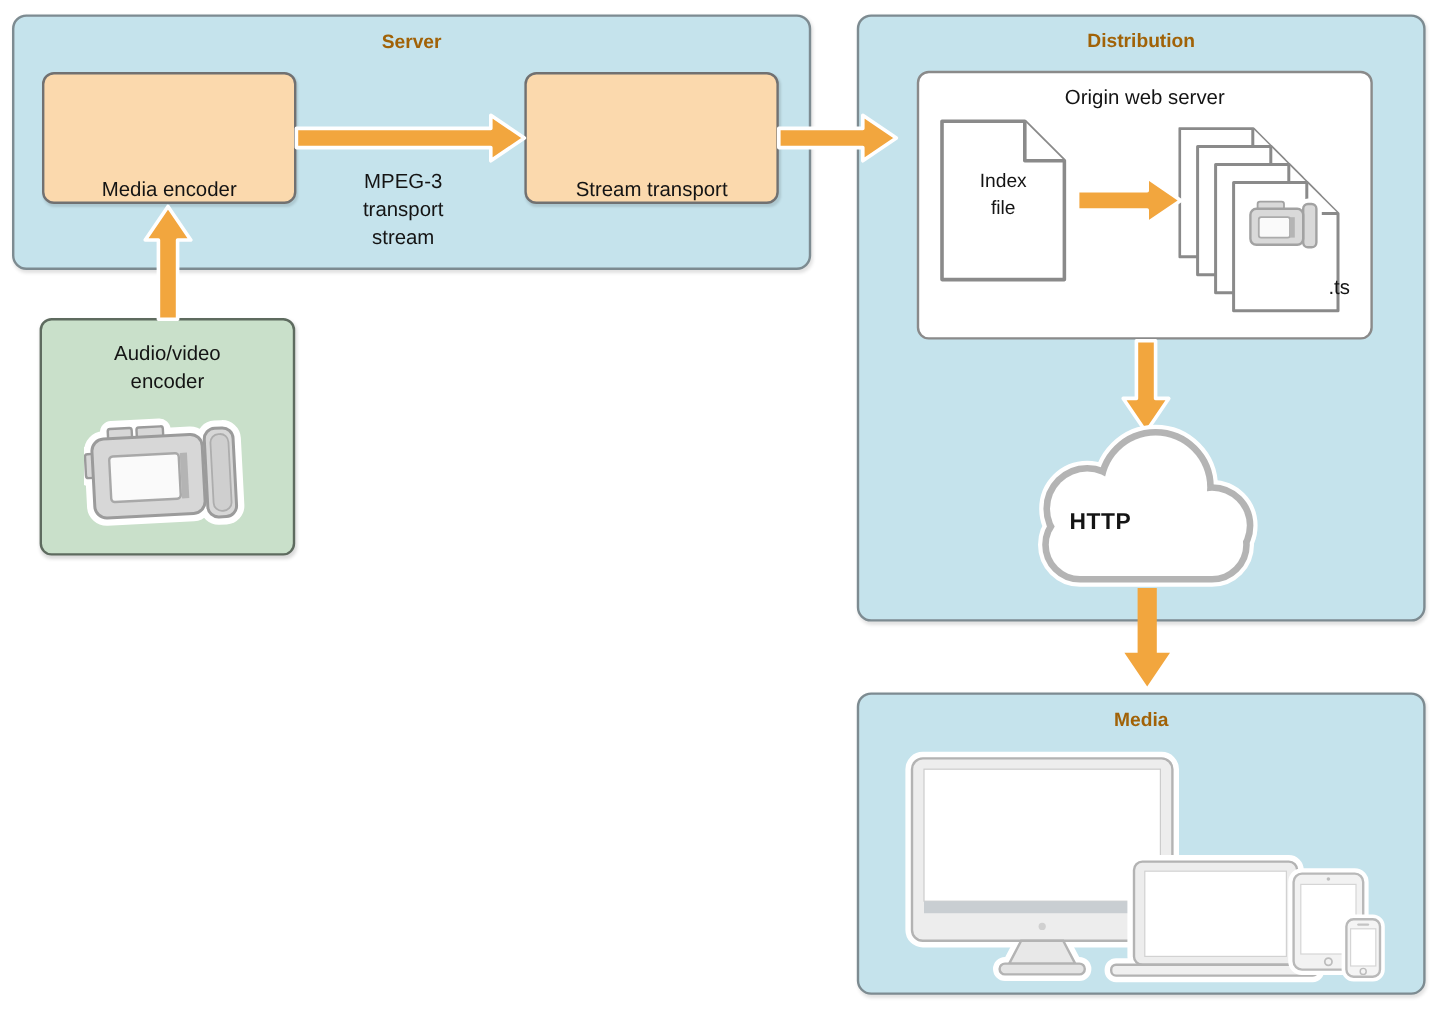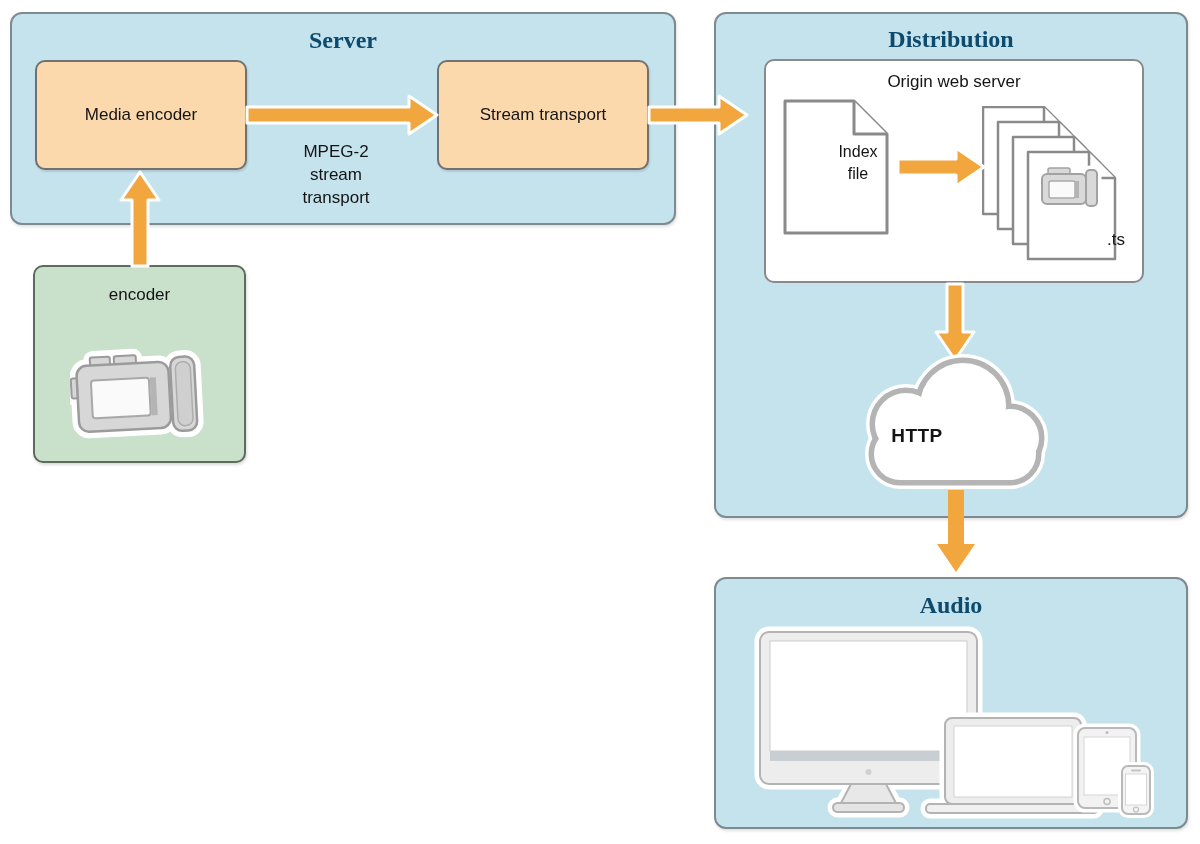--- a/index.html
+++ b/index.html
@@ -7,40 +7,40 @@
     position:relative;width:1200px;height:844px;overflow:hidden;
     font-family:"Liberation Sans",sans-serif;color:#141414;
     background:#ffffff;
   }
   .panel{
     position:absolute;background:#c5e3ec;border:2px solid #7d8b91;
     border-radius:12px;box-sizing:border-box;z-index:1;
     box-shadow:1px 2px 3px rgba(0,0,0,.12);
   }
   .panel-title{
-    position:absolute;z-index:6;font-weight:bold;font-size:24px;
-    text-align:center;color:#0c4a6e;font-family:Liberation Serif, serif;
+    position:absolute;z-index:6;font-weight:bold;font-size:16px;
+    text-align:center;color:#a16207;
   }
   .node{
     position:absolute;z-index:2;background:#fbd9ad;border:2px solid #717171;
-    border-radius:10px;box-sizing:border-box;display:flex;align-items:center;
+    border-radius:10px;box-sizing:border-box;display:flex;align-items:flex-end;
     justify-content:center;font-size:17px;text-align:center;
     box-shadow:1px 2px 2px rgba(0,0,0,.12);
   }
   .whitebox{
     position:absolute;z-index:2;background:#ffffff;border:2px solid #8a8a8a;
     border-radius:10px;box-sizing:border-box;
   }
   .greenbox{
     position:absolute;z-index:1;background:#c9e0ca;border:2px solid #5e6b5f;
     border-radius:10px;box-sizing:border-box;
     box-shadow:1px 2px 3px rgba(0,0,0,.15);
   }
   .label{position:absolute;z-index:6;font-size:17px;line-height:23px;text-align:center;}
-  .label-sm{position:absolute;z-index:6;font-size:16px;line-height:22px;text-align:center;padding-left:22px;}
+  .label-sm{position:absolute;z-index:6;font-size:16px;line-height:22px;text-align:center;}
   .http-label{position:absolute;z-index:6;font-weight:bold;font-size:19px;text-align:center;letter-spacing:.5px;}
   svg.abs{position:absolute;pointer-events:none;}
   .z2{z-index:2}.z3{z-index:3}.z4{z-index:4}
 </style>
 </head>
 <body>
 
 <div class="stage">
 
   <div class="panel" style="left:10px;top:12px;width:666px;height:213px;"></div>
@@ -48,27 +48,28 @@
 
   <div class="node" style="left:35px;top:60px;width:212px;height:110px;">
     <span>Media encoder</span>
   </div>
 
   <div class="node" style="left:437px;top:60px;width:212px;height:110px;">
     <span>Stream transport</span>
   </div>
 
   <div class="label" style="left:246px;top:140px;width:180px;">
-    <div>MPEG-2</div>
+    <div>MPEG-3</div>
+    <div>transport</div>
     <div>stream</div>
-    <div>transport</div>
   </div>
 
   <div class="greenbox" style="left:33px;top:265px;width:213px;height:198px;"></div>
   <div class="label" style="left:33px;top:283px;width:213px;">
+    <div>Audio/video</div>
     <div>encoder</div>
   </div>
 
   <svg class="abs z2" style="left:70px;top:345px;" width="140" height="112" viewBox="0 0 140 112">
     <g transform="rotate(-3 70 56)">
 
       <g fill="#ffffff" stroke="#ffffff" stroke-width="13" stroke-linejoin="round">
         <rect x="8" y="18" width="92" height="66" rx="10"></rect>
         <rect x="102" y="14" width="24" height="74" rx="9"></rect>
         <rect x="22" y="10" width="46" height="10" rx="3"></rect>
@@ -152,21 +153,21 @@
     <g fill="#ffffff" stroke="none">
       <circle cx="60" cy="74" r="31"></circle>
         <circle cx="117" cy="56" r="43"></circle>
       <circle cx="164" cy="88" r="29"></circle>
         <rect x="28" y="78" width="162" height="52" rx="26"></rect>
     </g>
   </svg>
   <div class="http-label" style="left:808px;top:425px;width:218px;">HTTP</div>
 
   <div class="panel" style="left:714px;top:577px;width:474px;height:252px;"></div>
-  <div class="panel-title" style="left:714px;top:592px;width:474px;">Audio</div>
+  <div class="panel-title" style="left:714px;top:592px;width:474px;">Media</div>
 
   <svg class="abs z2" style="left:740px;top:622px;" width="430" height="200" viewBox="0 0 430 200">
 
     <g>
       <g fill="#ffffff" stroke="#ffffff" stroke-width="11" stroke-linejoin="round">
         <rect x="20" y="10" width="217" height="152" rx="9"></rect>
         <polygon points="111,162 146,162 156,181 101,181"></polygon>
         <rect x="93" y="181" width="71" height="9" rx="4.5"></rect>
       </g>
       <rect x="20" y="10" width="217" height="152" rx="9" fill="#ededed" stroke="#b3b3b3" stroke-width="2"></rect>

